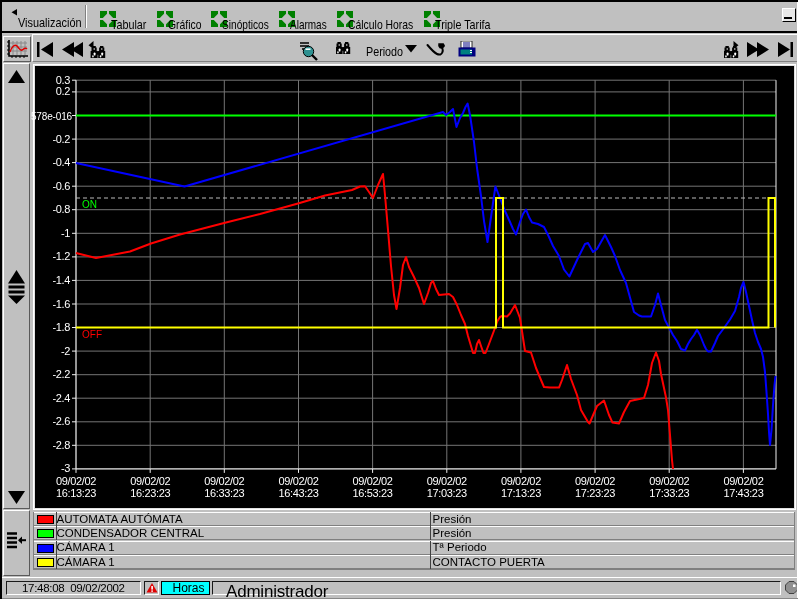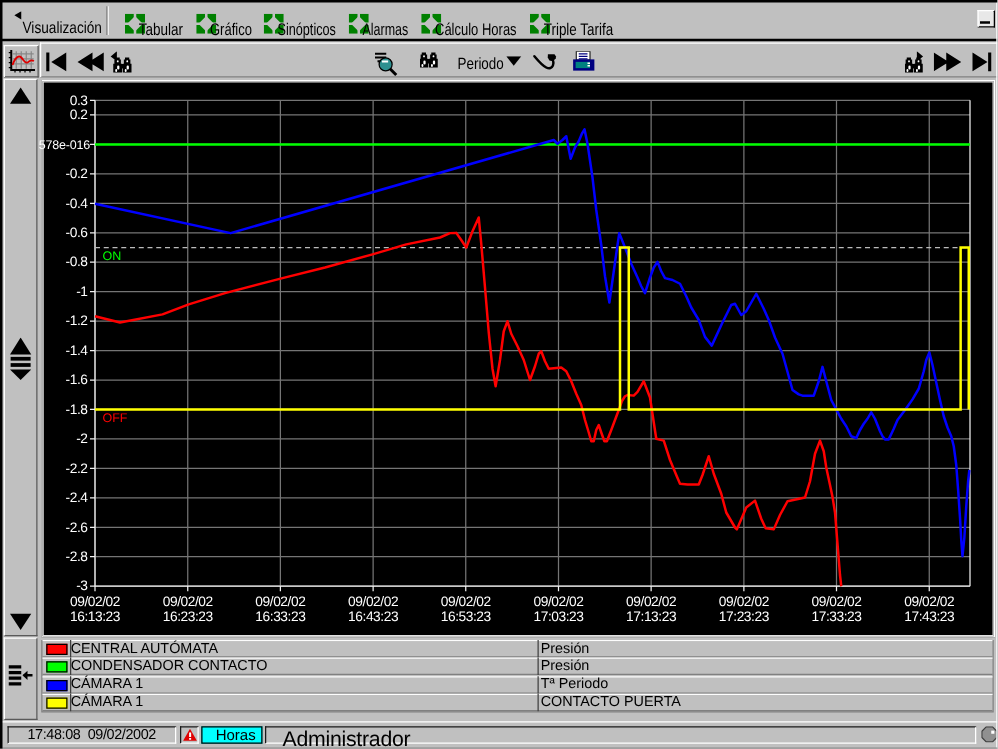--- a/index.html
+++ b/index.html
@@ -202,27 +202,27 @@
 <polyline points="43.0,189.0 63.0,194.0 97.0,187.5 118.0,179.5 147.0,170.5 193.0,158.5 227.0,150.0 265.0,139.5 292.0,131.5 319.0,126.0 327.0,122.5 332.0,122.3 336.0,128.0 340.0,134.0 345.0,121.0 350.0,110.0 352.0,131.0 355.0,166.0 358.0,202.0 361.0,231.0 363.5,245.0 367.0,224.0 370.0,201.0 373.0,193.0 376.0,203.0 381.0,213.0 386.0,224.0 391.0,240.0 395.0,229.0 398.0,219.0 400.0,217.0 403.0,225.0 406.0,231.0 416.0,230.0 420.0,233.0 424.0,241.0 428.0,251.0 432.0,260.0 435.0,272.0 438.0,282.0 440.0,289.0 442.0,289.0 444.0,280.0 446.0,276.0 448.0,282.0 450.5,289.0 452.5,289.0 456.0,280.0 459.0,272.0 462.0,264.0 464.5,257.0 467.0,253.0 469.0,252.0 474.0,252.5 477.0,249.5 482.0,241.0 487.0,254.0 492.0,287.0 498.0,288.5 503.0,304.0 508.0,316.0 511.0,323.0 517.0,323.6 526.0,323.6 529.0,316.0 534.0,301.0 538.0,315.0 544.0,331.0 548.0,346.0 555.0,358.0 556.5,359.5 564.0,342.0 571.0,336.5 576.0,351.0 579.5,358.6 586.0,359.5 591.0,348.0 597.0,337.0 611.0,334.0 615.0,321.0 619.0,299.0 623.0,288.5 626.0,297.0 628.0,310.0 631.0,324.0 633.0,333.5 635.0,346.0 637.0,371.0 639.0,396.0 640.0,405.0" stroke="#ff0000" stroke-width="2" fill="none" stroke-linejoin="round"></polyline>
 <polyline points="43.0,99.0 151.5,122.5 410.0,48.0 413.0,51.0 417.0,48.0 420.0,45.0 423.5,63.0 427.0,54.0 430.0,49.0 432.5,43.0 434.6,39.5 437.0,51.0 441.0,78.0 444.0,104.0 448.0,132.0 451.0,157.0 454.5,178.0 459.0,146.0 462.4,122.5 467.0,134.0 472.0,147.0 477.0,158.0 480.0,165.0 483.0,170.5 487.0,158.0 490.0,150.0 493.0,145.5 496.0,153.0 499.0,158.5 505.0,160.0 511.0,163.0 516.0,173.0 520.0,182.0 526.0,192.0 531.0,205.5 536.4,212.5 545.0,194.0 552.0,180.0 555.0,179.0 560.0,188.0 564.0,185.0 572.0,171.0 578.0,183.0 582.0,192.0 587.0,206.0 593.0,219.0 601.0,248.0 606.0,251.5 609.0,252.5 618.0,252.5 622.0,241.0 625.0,229.5 628.0,241.0 632.0,256.0 636.0,263.5 640.0,271.0 644.0,277.0 648.0,285.0 652.0,286.5 655.0,280.0 658.0,275.0 661.0,271.0 664.0,265.8 667.0,271.0 669.0,276.0 671.0,281.0 673.0,285.0 675.0,287.5 678.0,287.5 682.0,279.0 685.0,272.0 691.0,264.0 697.0,255.5 702.0,247.0 706.0,233.0 708.0,224.0 710.5,218.0 713.0,228.0 716.0,242.0 719.0,256.0 722.0,269.0 725.0,278.0 728.0,285.0 730.0,293.0 732.0,308.0 733.5,328.0 735.0,350.0 736.0,368.0 737.0,381.0 738.5,366.0 740.0,341.0 741.5,321.0 742.5,312.0" stroke="#0000ff" stroke-width="2" fill="none" stroke-linejoin="round"></polyline>
 <path d="M43 263.5H463.0V134.0H470.0V263.5H735.5V134.0H742.0V263.5" stroke="#ffff00" stroke-width="2" fill="none"></path>
 </svg>
     </div>
 <div class="abs" style="left:28px;top:110.5px;width:44px;text-align:right;font-size:10px;letter-spacing:-0.15px;color:#fff">578e-016</div>
 <div class="abs" style="left:33px;top:512px;width:762px;height:58px;border:1px solid #808080;background:#c0c0c0"></div>
 <div class="abs" style="left:34px;top:512px;width:760px;height:14px;border-bottom:1px solid #808080;border-top:1px solid #fdfdfd"></div>
 <div class="abs" style="left:37px;top:515px;width:17px;height:9px;background:#ff0000;border:1px solid #000"></div>
 <div class="abs" style="left:56px;top:512px;width:1px;height:14px;background:#404040"></div>
-<div class="t abs" style="left:56.5px;top:512.5px">CENTRAL AUTÓMATA</div>
+<div class="t abs" style="left:56.5px;top:512.5px">AUTOMATA AUTÓMATA</div>
 <div class="abs" style="left:430px;top:512px;width:1px;height:14px;background:#404040"></div>
 <div class="t abs" style="left:432.5px;top:512.5px">Presión</div>
 <div class="abs" style="left:34px;top:526px;width:760px;height:14px;border-bottom:1px solid #808080;border-top:1px solid #fdfdfd"></div>
 <div class="abs" style="left:37px;top:529px;width:17px;height:9px;background:#00ff00;border:1px solid #000"></div>
 <div class="abs" style="left:56px;top:526px;width:1px;height:14px;background:#404040"></div>
-<div class="t abs" style="left:56.5px;top:526.9px">CONDENSADOR CONTACTO</div>
+<div class="t abs" style="left:56.5px;top:526.9px">CONDENSADOR CENTRAL</div>
 <div class="abs" style="left:430px;top:526px;width:1px;height:14px;background:#404040"></div>
 <div class="t abs" style="left:432.5px;top:526.9px">Presión</div>
 <div class="abs" style="left:34px;top:541px;width:760px;height:14px;border-bottom:1px solid #808080;border-top:1px solid #fdfdfd"></div>
 <div class="abs" style="left:37px;top:544px;width:17px;height:9px;background:#0000ff;border:1px solid #000"></div>
 <div class="abs" style="left:56px;top:541px;width:1px;height:14px;background:#404040"></div>
 <div class="t abs" style="left:56.5px;top:541.3px">CÁMARA 1</div>
 <div class="abs" style="left:430px;top:541px;width:1px;height:14px;background:#404040"></div>
 <div class="t abs" style="left:432.5px;top:541.3px">Tª Periodo</div>
 <div class="abs" style="left:34px;top:555px;width:760px;height:14px;border-bottom:1px solid #808080;border-top:1px solid #fdfdfd"></div>
 <div class="abs" style="left:37px;top:558px;width:17px;height:9px;background:#ffff00;border:1px solid #000"></div>

